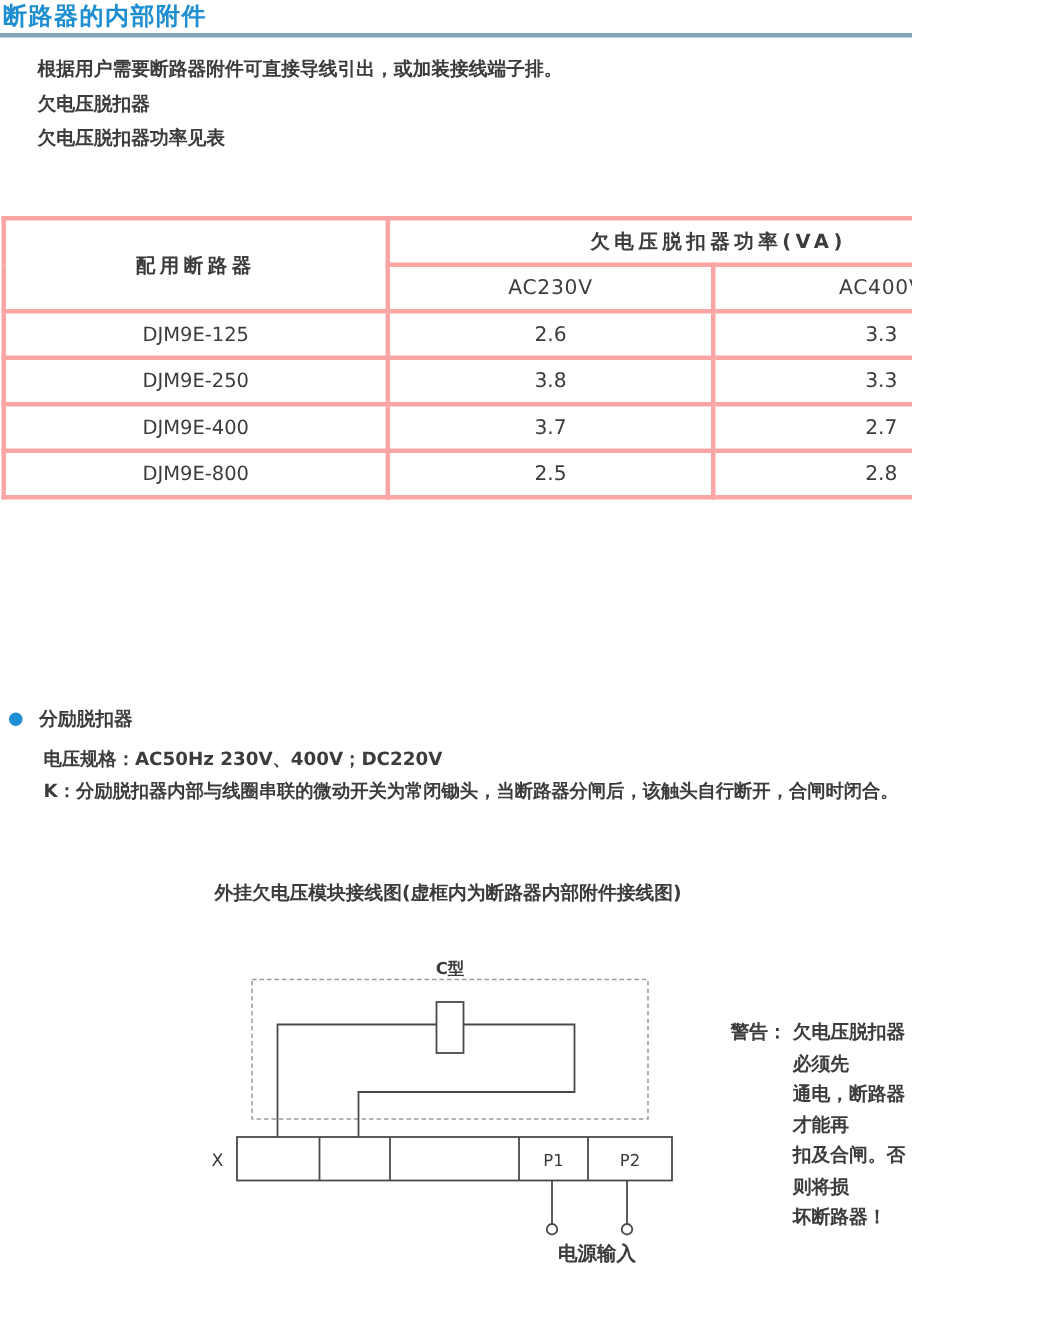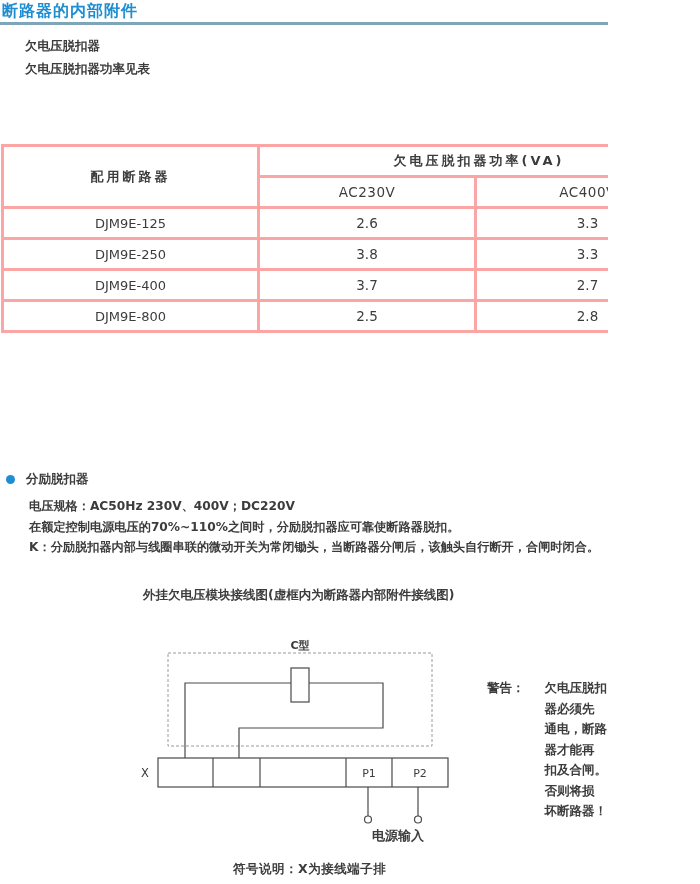--- a/index.html
+++ b/index.html
@@ -48,34 +48,35 @@
     font-size:12.2px; line-height:20.5px;
   }
   .diagram-caption {
     position:absolute; left:143px; top:587px; font-size:12.5px;
   }
   .diagram-svg { position:absolute; left:120px; top:633px; }
   .warning {
     position:absolute; left:487px; top:678px; display:flex;
     font-size:12.5px; line-height:20.5px;
   }
-  .warning-label { margin-right:20px; white-space:nowrap; }
+  .warning-label { margin-right:4px; white-space:nowrap; }
   .footer-note {
     position:absolute; left:233px; top:861px; font-size:12.5px; letter-spacing:0.5px;
   }
 </style>
 </head>
 <body>
 
 <div class="page">
 
   <div class="page-title cn">断路器的内部附件</div>
   <div class="title-rule"></div>
 
   <div class="intro cn">
+    <div>根据用户需要断路器附件可直接导线引出，或加装接线端子排。</div>
     <div>欠电压脱扣器</div>
     <div>欠电压脱扣器功率见表</div>
   </div>
 
   <table class="power-table">
     <colgroup>
         <col style="width:256px">
         <col style="width:217px">
         <col style="width:224px">
       </colgroup>
@@ -109,21 +110,20 @@
         <td class="td-val">2.8</td>
       </tr>
     </tbody>
   </table>
 
 
   <div class="shunt-bullet"></div>
   <div class="shunt-title cn">分励脱扣器</div>
   <div class="shunt-lines cn">
     <div>电压规格：AC50Hz  230V、400V；DC220V</div>
-    <div>在额定控制电源电压的70%~110%之间时，分励脱扣器应可靠使断路器脱扣。</div>
     <div>K：分励脱扣器内部与线圈串联的微动开关为常闭锄头，当断路器分闸后，该触头自行断开，合闸时闭合。</div>
   </div>
 
   <div class="diagram-caption cn">外挂欠电压模块接线图(虚框内为断路器内部附件接线图)</div>
 
   <svg class="diagram-svg" width="360" height="215" viewBox="0 0 360 215">
     <g fill="none" stroke="#4a4a4a" stroke-width="1.2">
       <rect x="48" y="20" width="264" height="93" stroke="#9a9a9a" stroke-width="1" stroke-dasharray="3,2"></rect>
       <polyline points="65,125 65,50 171,50"></polyline>
       <rect x="171" y="35" width="18" height="34"></rect>
@@ -150,15 +150,14 @@
   <div class="warning cn">
     <div class="warning-label">警告：</div>
     <div>
       <div>欠电压脱扣器必须先</div>
       <div>通电，断路器才能再</div>
       <div>扣及合闸。否则将损</div>
       <div>坏断路器！</div>
     </div>
   </div>
 
-  <div class="footer-note cn">符号说明：X为接线端子排</div>
 
 </div>
 
 </body></html>

